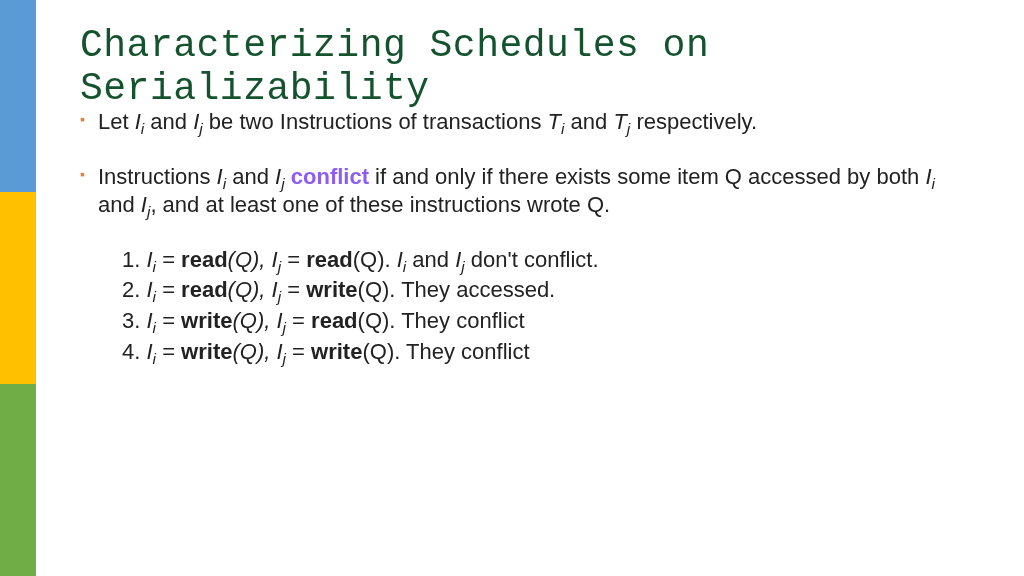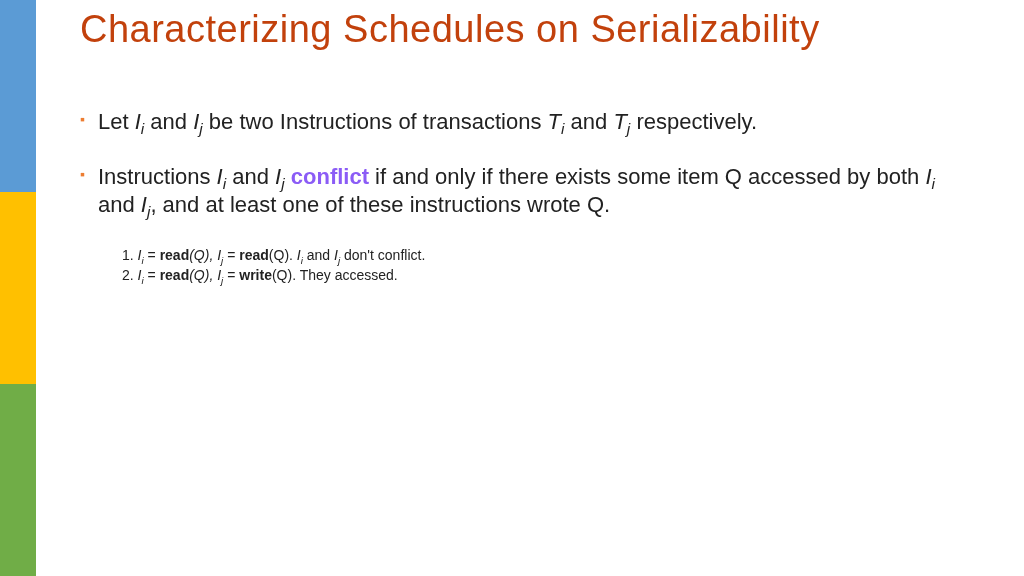--- a/index.html
+++ b/index.html
@@ -17,25 +17,26 @@
     top: 0;
     width: 36px;
     height: 576px;
   }
   .sidebar .blue { background: #5b9bd5; height: 192px; width: 100%; }
   .sidebar .yellow { background: #ffc000; height: 192px; width: 100%; }
   .sidebar .green { background: #70ad47; height: 192px; width: 100%; }
   .slide-title {
     position: absolute;
     left: 80px;
-    top: 8px;
+    top: 24px;
     font-size: 38px;
     font-weight: 300;
-    color: #c2410c;
+    color: #14532d;
     letter-spacing: 0.5px;
+    font-family: Liberation Mono, monospace;
   }
   .content {
     position: absolute;
     left: 80px;
     top: 108px;
     width: 880px;
     color: #222;
     font-size: 22px;
     line-height: 1.3;
   }
@@ -48,21 +49,21 @@
     content: "▪";
     position: absolute;
     left: 0;
     top: 2px;
     color: #ed7d31;
     font-size: 14px;
   }
   .cases {
     margin-left: 42px;
     margin-top: 14px;
-    font-size: 14px;
+    font-size: 22px;
     line-height: 1.3;
   }
   .case-line { margin-bottom: 2px; }
   sub { font-size: 0.7em; vertical-align: sub; line-height: 0; }
   .it { font-style: italic; }
   .bold { font-weight: 700; }
   .conflict { font-weight: 700; color: #8b5cf6; }
 </style>
 </head>
 <body>
@@ -85,15 +86,21 @@
     <span>Instructions </span><span class="it"><span>I</span><sub>i</sub></span><span> and </span><span class="it"><span>I</span><sub>j</sub></span><span> </span><span class="conflict">conflict</span><span> if and only if there exists some item Q accessed by both </span><span class="it"><span>I</span><sub>i</sub></span><span> and </span><span class="it"><span>I</span><sub>j</sub></span><span>, and at least one of these instructions wrote Q.</span>
   </div>
 
   <div class="cases">
     <div class="case-line">
       <span>1. </span><span class="it"><span>I</span><sub>i</sub></span><span> = </span><span class="bold">read</span><span class="it">(Q), </span><span class="it"><span>I</span><sub>j</sub></span><span> = </span><span class="bold">read</span><span>(Q)</span><span>.   </span><span class="it"><span>I</span><sub>i</sub></span><span> and </span><span class="it"><span>I</span><sub>j</sub></span><span> don't conflict.</span>
     </div>
     <div class="case-line">
       <span>2. </span><span class="it"><span>I</span><sub>i</sub></span><span> = </span><span class="bold">read</span><span class="it">(Q), </span><span>  </span><span class="it"><span>I</span><sub>j</sub></span><span> = </span><span class="bold">write</span><span>(Q)</span><span>.  </span><span>They accessed.</span>
     </div>
+    <div class="case-line">
+      <span>3. </span><span class="it"><span>I</span><sub>i</sub></span><span> = </span><span class="bold">write</span><span class="it">(Q), </span><span class="it"><span>I</span><sub>j</sub></span><span> = </span><span class="bold">read</span><span>(Q)</span><span>.   </span><span>They conflict</span>
+    </div>
+    <div class="case-line">
+      <span>4. </span><span class="it"><span>I</span><sub>i</sub></span><span> = </span><span class="bold">write</span><span class="it">(Q), </span><span class="it"><span>I</span><sub>j</sub></span><span> = </span><span class="bold">write</span><span>(Q)</span><span>.  </span><span>They conflict</span>
+    </div>
   </div>
 
 </div>
 
 </body></html>

